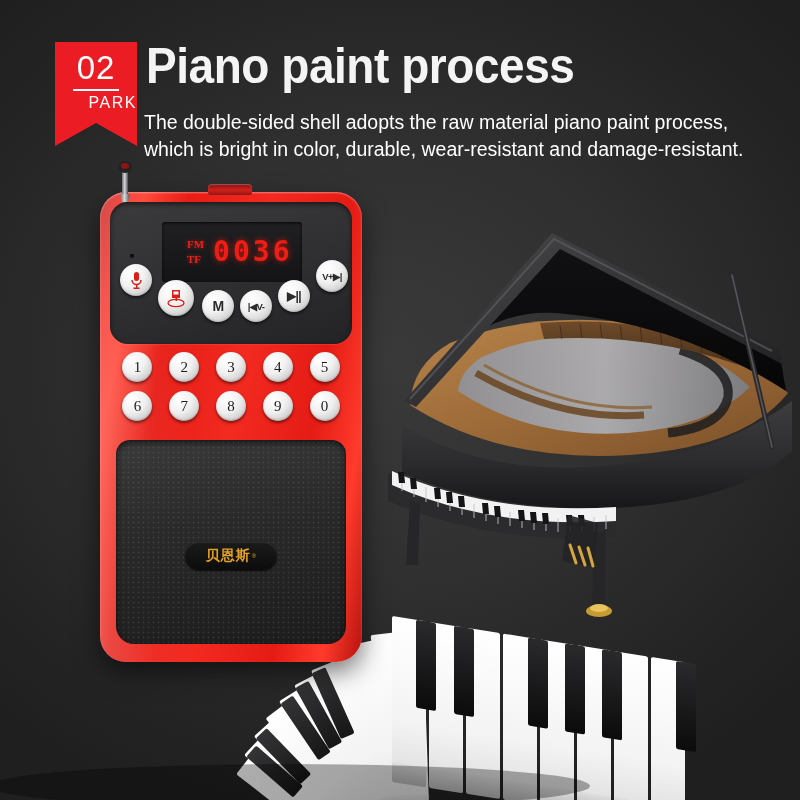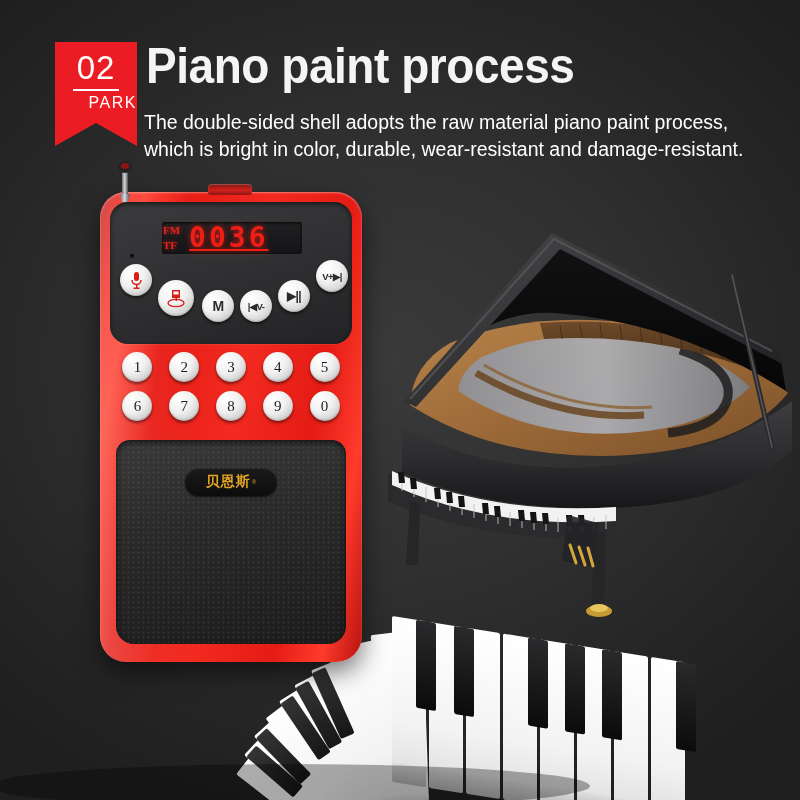--- a/index.html
+++ b/index.html
@@ -156,27 +156,27 @@
     height: 142px;
     border-radius: 18px;
     background: linear-gradient(165deg, #3b3b3d 0%, #313133 45%, #232325 100%);
     box-shadow: inset 0 2px 5px rgba(0,0,0,0.6), 0 1px 0 rgba(255,255,255,0.08);
     overflow: hidden;
   }
   #led-window {
     position: absolute;
     left: 52px; top: 20px;
     width: 140px;
-    height: 32px;
+    height: 60px;
     border-radius: 3px;
     background: linear-gradient(180deg, #202022 0%, #141416 100%);
     box-shadow: inset 0 1px 3px rgba(0,0,0,0.85);
     display: flex;
     align-items: center;
-    padding-left: 1px;
+    padding-left: 25px;
     box-sizing: border-box;
   }
   .led-band {
     display: flex;
     flex-direction: column;
     justify-content: center;
     margin-right: 9px;
   }
   .led-band span {
     color: #e8221a;
@@ -187,21 +187,20 @@
     text-shadow: 0 0 4px rgba(232,34,26,0.7);
   }
   #led-digits {
     color: #ef1d14;
     font-size: 28px;
     line-height: 28px;
     letter-spacing: 3px;
     font-family: "DejaVu Sans Mono", monospace;
     font-weight: bold;
     text-shadow: 0 0 6px rgba(239,29,20,0.75);
-    text-decoration: underline;
   }
   #panel-pinhole {
     position: absolute;
     left: 20px; top: 52px;
     width: 4px; height: 4px;
     border-radius: 50%;
     background: #131313;
     box-shadow: inset 0 1px 1px rgba(0,0,0,0.9);
   }
   .ctl {
@@ -253,21 +252,21 @@
     position: absolute;
     left: 16px; top: 248px;
     width: 230px;
     height: 204px;
     border-radius: 14px 14px 18px 18px;
     background:
       radial-gradient(circle, rgba(255,255,255,0.10) 0.8px, transparent 1.1px) 0 0 / 5px 5px,
       linear-gradient(170deg, #3a3a3a 0%, #2a2a2a 40%, #1c1c1c 100%);
     box-shadow: inset 0 2px 6px rgba(0,0,0,0.75);
     display: flex;
-    align-items: flex-start;
+    align-items: center;
     justify-content: center;
   }
   #brand-pill {
     width: 92px;
     height: 28px;
     border-radius: 14px;
     background: linear-gradient(180deg, #1b1b1b 0%, #0c0c0c 100%);
     box-shadow: 0 1px 2px rgba(0,0,0,0.7), inset 0 1px 1px rgba(255,255,255,0.09);
     display: flex;
     align-items: center;

